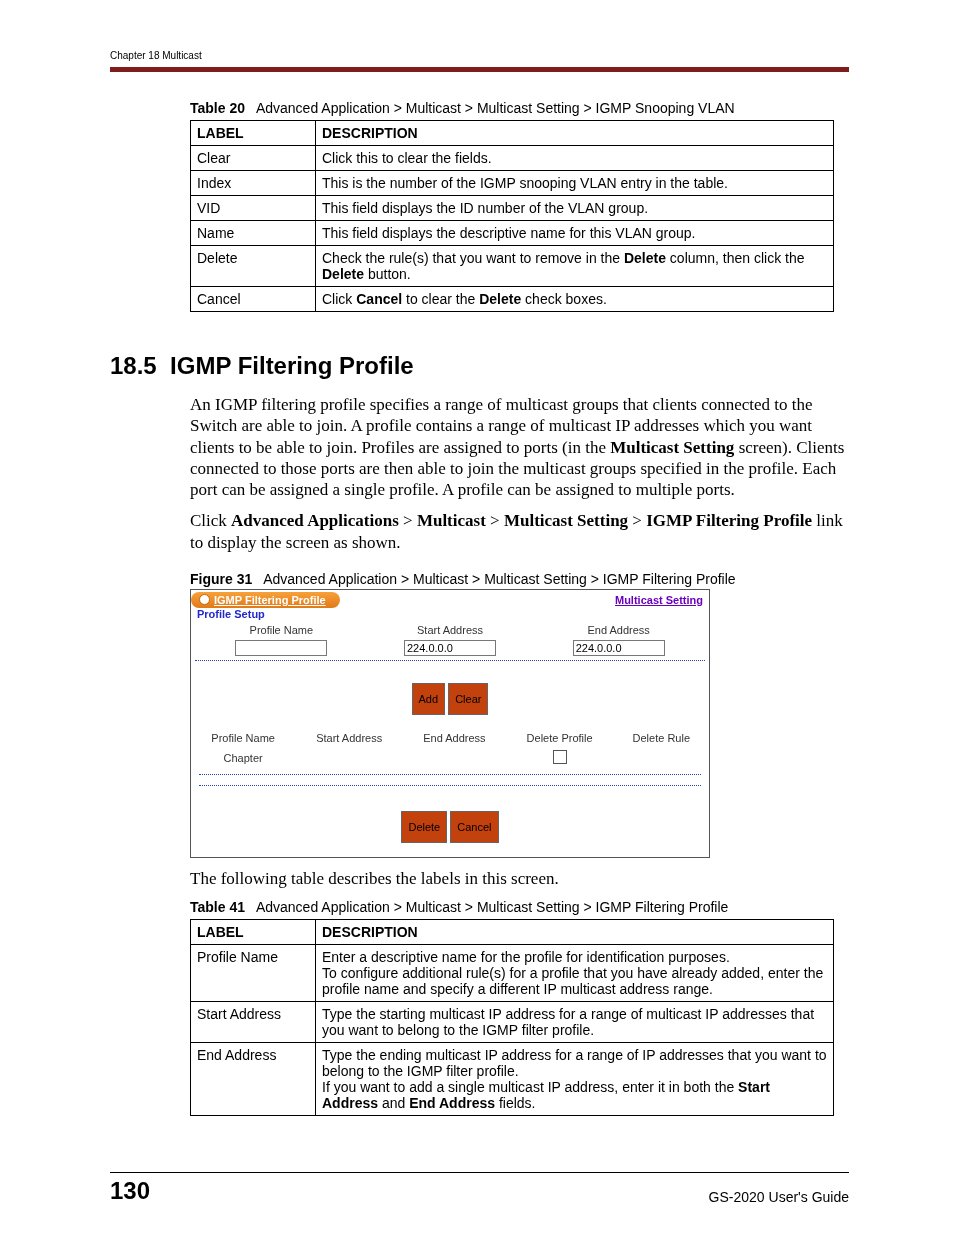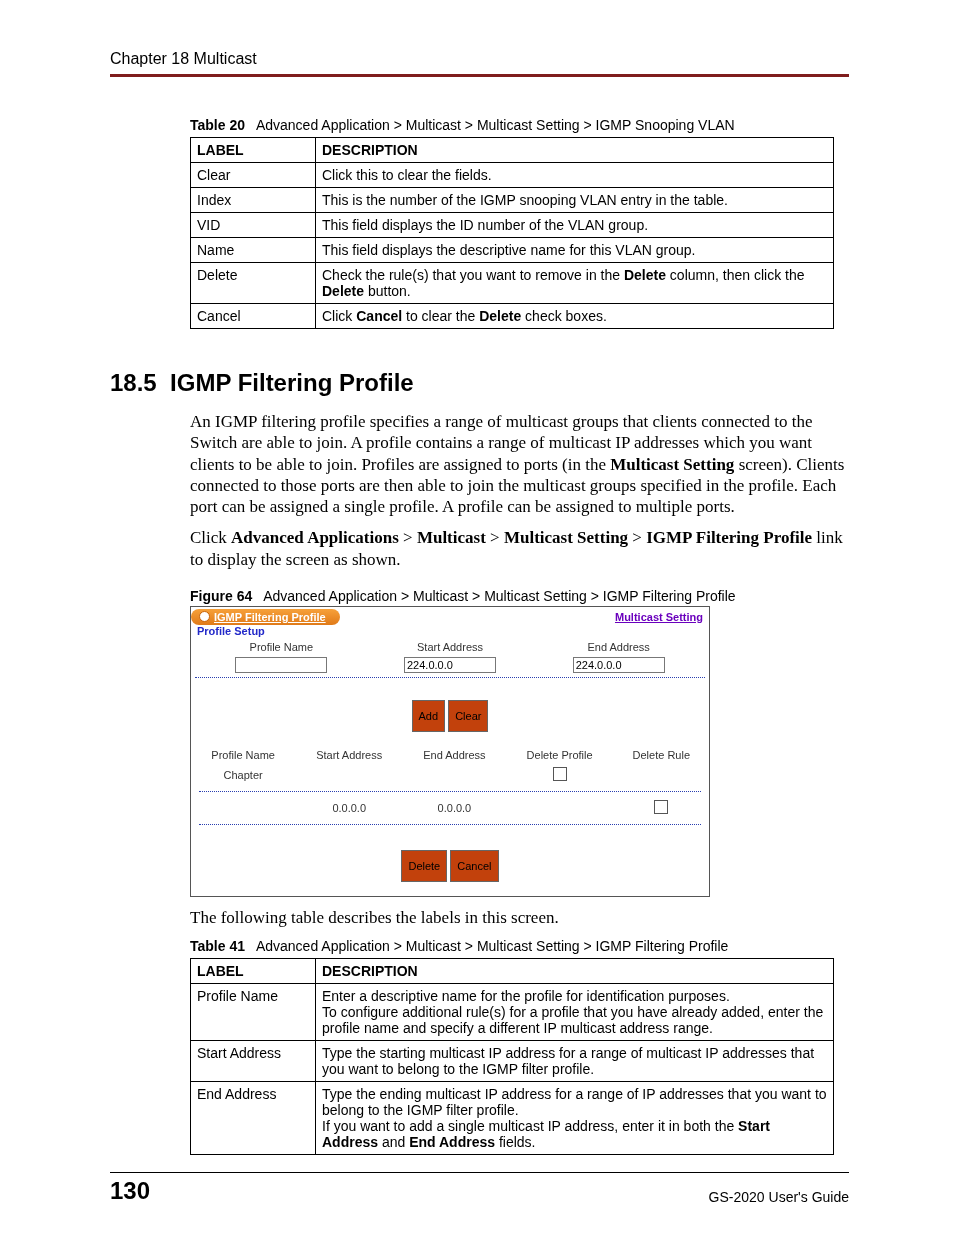--- a/index.html
+++ b/index.html
@@ -11,24 +11,24 @@
   }
   .page {
     width: 954px;
     height: 1235px;
     box-sizing: border-box;
     padding: 50px 105px 30px 110px;
     position: relative;
     font-size: 14.5px;
   }
   .running-head {
-    font-size: 16px;
-    border-bottom: 3px solid #7f1d1d;
+    font-size: 10px;
+    border-bottom: 5px solid #7f1d1d;
     padding-bottom: 6px;
-    margin-bottom: 40px;
+    margin-bottom: 28px;
   }
   .indent-block { margin-left: 80px; }
   .tbl-caption {
     margin-top: 0;
     margin-bottom: 4px;
     font-size: 14px;
   }
   .tbl-caption b { font-weight: bold; }
   table.desc-table {
     border-collapse: collapse;
@@ -213,21 +213,21 @@
 
   <h2 class="section">
     <span>18.5</span>&nbsp;&nbsp;<span>IGMP Filtering Profile</span>
   </h2>
 
   <div class="indent-block">
     <p class="body-para" id="para1">An IGMP filtering profile specifies a range of multicast groups that clients connected to the Switch are able to join. A profile contains a range of multicast IP addresses which you want clients to be able to join. Profiles are assigned to ports (in the <b>Multicast Setting</b> screen). Clients connected to those ports are then able to join the multicast groups specified in the profile. Each port can be assigned a single profile. A profile can be assigned to multiple ports.</p>
     <p class="body-para" id="para2">Click <b>Advanced Applications</b> &gt; <b>Multicast</b> &gt; <b>Multicast Setting</b> &gt; <b>IGMP Filtering Profile</b> link to display the screen as shown.</p>
 
     <div class="fig-caption">
-      <b>Figure 64</b>&nbsp;&nbsp;
+      <b>Figure 31</b>&nbsp;&nbsp;
       <span>Advanced Application &gt; Multicast &gt; Multicast Setting &gt; IGMP Filtering Profile</span>
     </div>
 
     <div class="screenshot">
       <div class="ss-head">
         <div class="ss-title">
           <span class="ss-tab">
             <span class="ss-tab-dot"></span>
             <span>IGMP Filtering Profile</span>
           </span>
@@ -267,27 +267,20 @@
           <td></td>
               <td></td>
           <td><span class="ss-chk"></span></td>
           <td></td>
         </tr>
         <tr>
               <td colspan="5">
                 <div class="dotted-sep"></div>
               </td>
             </tr>
-        <tr>
-          <td></td>
-          <td>0.0.0.0</td>
-          <td>0.0.0.0</td>
-          <td></td>
-          <td><span class="ss-chk"></span></td>
-        </tr>
         <tr>
               <td colspan="5">
                 <div class="dotted-sep"></div>
               </td>
             </tr>
       </tbody>
         </table>
 
       <div class="ss-buttons">
         <button class="ss-btn">Delete</button>

